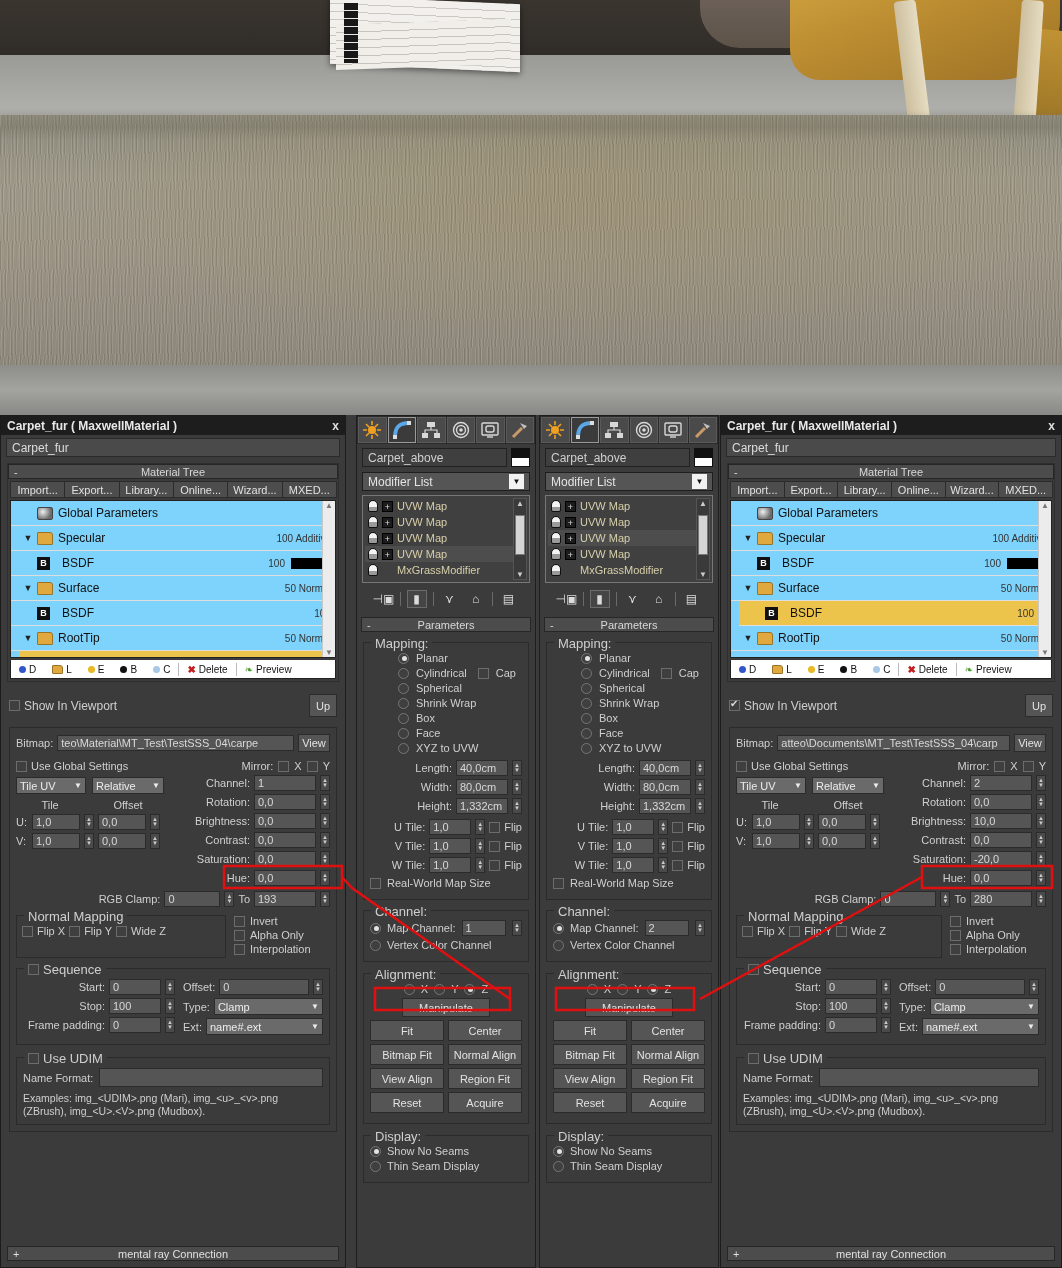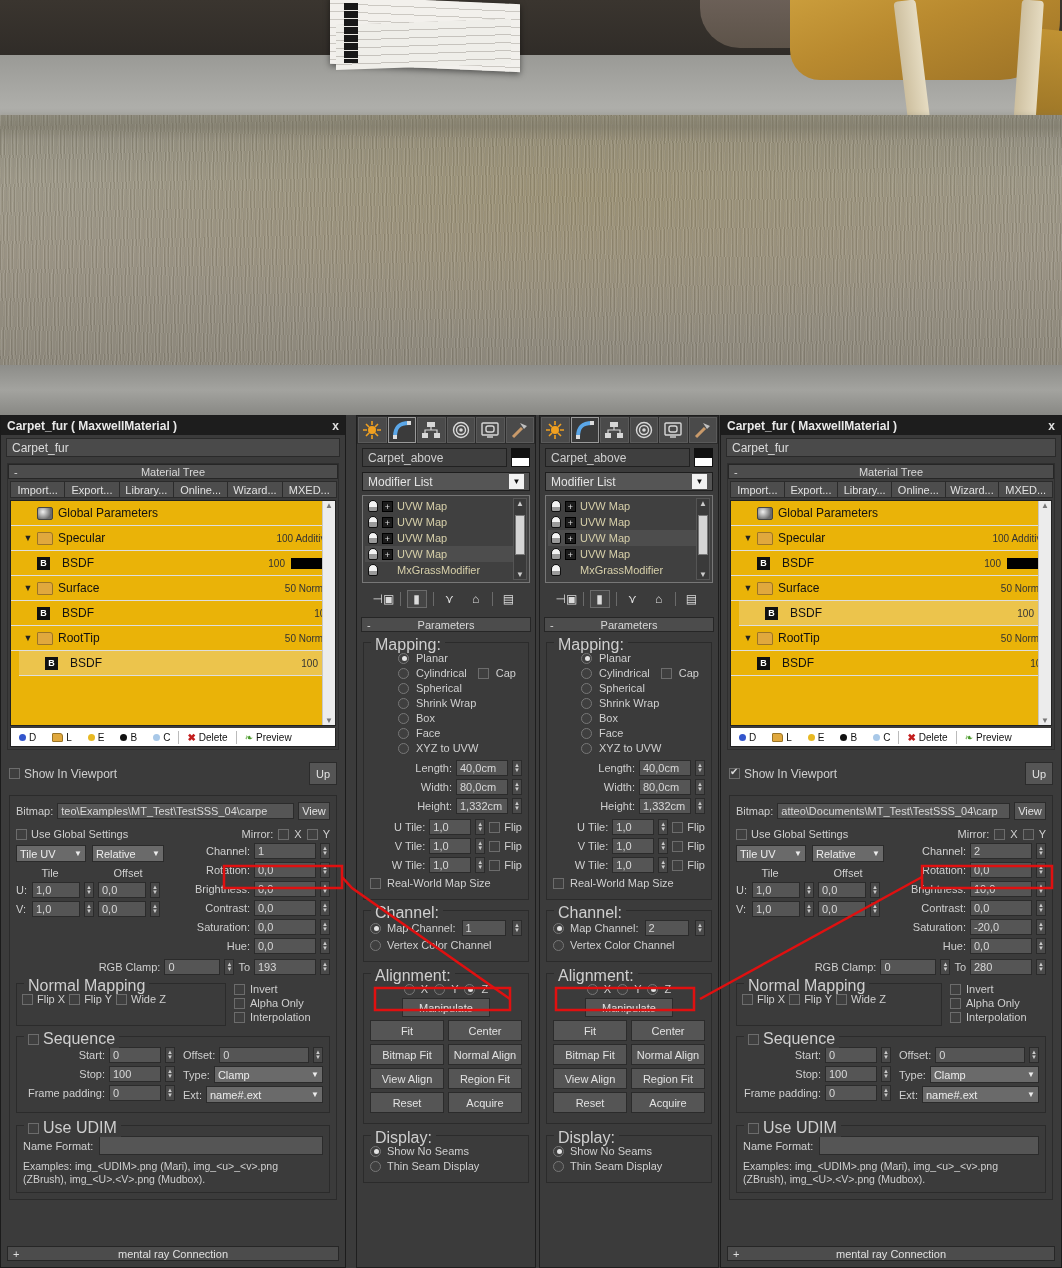--- a/index.html
+++ b/index.html
@@ -77,21 +77,21 @@
   .rollout-hdr { height:15px; background:#4c4c4c; border:1px solid #262626;
     display:flex; align-items:center; justify-content:center; color:#d8d8d8; font-size:11px;
     position:relative;}
   .rollout-hdr .minus { position:absolute; left:5px; }
 
   .btnrow { display:flex; gap:0; }
   .mbtn { flex:1; height:17px; background:#4d4d4d; border:1px solid #2b2b2b;
     color:#e0e0e0; font-size:11px; display:flex; align-items:center; justify-content:center;
     margin-right:-1px; }
 
-  .tree { background:#eab308; border:1px solid #222; height:226px; position:relative; overflow:hidden; }
+  .tree { background:#7dd3fc; border:1px solid #222; height:158px; position:relative; overflow:hidden; }
   .tree-row { display:flex; align-items:center; height:25px; padding:0 4px 0 8px;
     color:#111; font-size:12px; border-bottom:1px solid #dedede; }
   .tree-row.sel { background:#ecc44c; }
   .tree-row .tw { width:18px; text-align:center; color:#222; font-size:9px; }
   .tree-row .ico { width:16px; height:13px; margin-right:5px; }
   .ico.folder { background:#e0a83d; border:1px solid #9a7426; border-radius:1px 3px 1px 1px; }
   .ico.bsdf { background:#111; color:#fff; font-size:9px; font-weight:bold; line-height:13px;
               text-align:center; width:13px; }
   .ico.glob { background:radial-gradient(circle at 35% 35%,#f0f0f0,#6b6b6b 70%); border-radius:2px;
               border:1px solid #444; }
@@ -122,21 +122,21 @@
   .spin { width:10px; height:16px; background:#4a4a4a; border:1px solid #2b2b2b;
     display:flex; flex-direction:column; align-items:center; justify-content:center;
     font-size:6px; color:#ccc; line-height:5px; flex:none; }
   .dd { background:#6a6a6a; border:1px solid #2b2b2b; height:17px; color:#ececec; font-size:11px;
     display:flex; align-items:center; padding:0 3px; position:relative; }
   .dd .car { margin-left:auto; font-size:8px; }
 
   .lbl { color:#cfcfcf; font-size:11px; white-space:nowrap; }
   .fgroup { border:1px solid #2b2b2b; margin:4px 4px 0 4px; padding:8px 6px 6px 6px; position:relative; }
   .fgroup > .cap { position:absolute; top:-7px; left:7px; background:#3b3b3b; padding:0 4px;
-     font-size:16px; color:#cfcfcf; display:flex; align-items:center; gap:4px;}
+     font-size:13px; color:#cfcfcf; display:flex; align-items:center; gap:4px;}
 
   .row { display:flex; align-items:center; gap:4px; margin-bottom:3px; }
 
   
   .cp { background:#3b3b3b; border:1px solid #1e1e1e; }
   .cp-tabs { display:flex; height:28px; background:#2b2b2b; padding:1px; gap:1px;}
   .cp-tab { width:34px; height:26px; background:#4a4a4a; border:1px solid #5a5a5a;
      display:flex; align-items:center; justify-content:center; }
   .cp-tab.act { background:#3b3b3b; border-color:#9a9a9a; }
   .objname { display:flex; margin:4px 5px 0 5px; gap:4px; }
@@ -308,21 +308,21 @@
   <div class="row" style="margin:12px 8px 0 8px;">
     <span class="chk"></span>
     <span class="lbl" style="font-size:12px">Show In Viewport</span>
     <span style="margin-left:auto"></span>
     <span class="p2btn" style="width:28px;height:23px;">Up</span>
   </div>
 
   <div class="fgroup" style="margin:10px 8px 0 8px;padding:6px;">
     <div class="row">
       <span class="lbl">Bitmap:</span>
-      <span class="fld" style="flex:1;overflow:hidden;">teo\Examples\MT_Test\TestSSS_04\carpe</span>
+      <span class="fld" style="flex:1;overflow:hidden;">teo\Material\MT_Test\TestSSS_04\carpe</span>
       <span class="p2btn" style="width:32px;height:18px">View</span>
     </div>
 
     <div style="display:flex;">
       <div style="width:152px;">
         <div class="row" style="margin-top:5px;">
           <span class="chk"></span>
           <span class="lbl">Use Global Settings</span>
         </div>
         <div class="row" style="margin-top:5px;gap:6px;">

